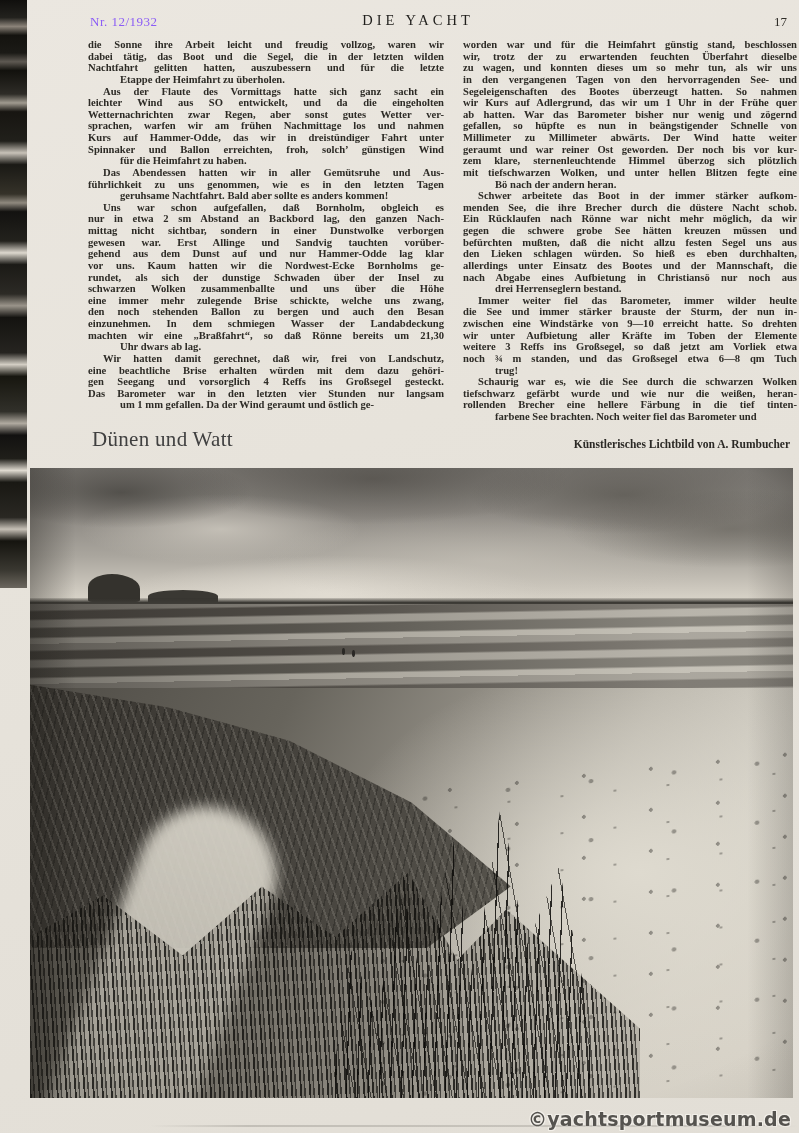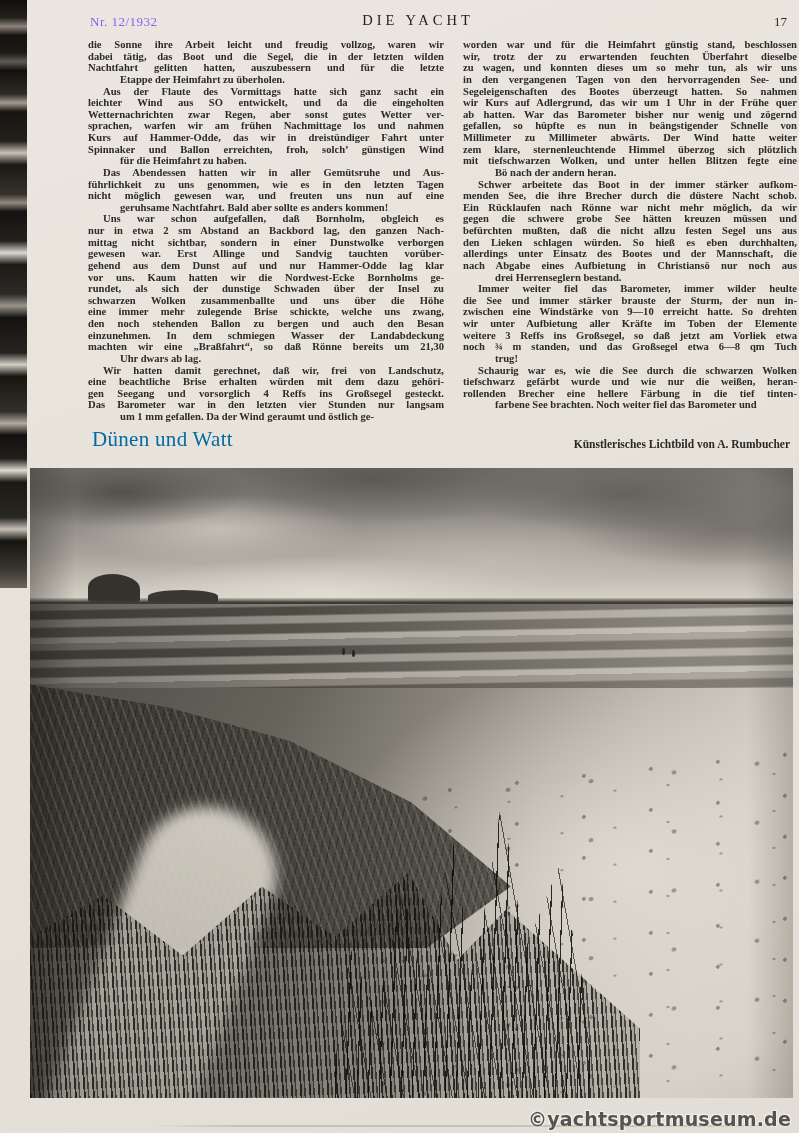--- a/index.html
+++ b/index.html
@@ -35,21 +35,21 @@
   .col-left{width:356px;}
   .col-right{width:334px;}
   .tline{
     font-size:10.6px;line-height:11.63px;height:11.63px;overflow:hidden;
     text-align:justify;text-align-last:justify;-moz-text-align-last:justify;
     text-justify:inter-word;color:#2d2b26;white-space:nowrap;
   }
   .tline.indent{text-indent:15px;}
   .tline.lastline{text-align-last:left;margin-left:32px;-moz-text-align-last:left;}
 
-  .caption-title{position:absolute;left:92px;top:427px;font-size:21px;letter-spacing:.3px;color:#0369a1;}
+  .caption-title{position:absolute;left:92px;top:427px;font-size:21px;letter-spacing:.3px;color:#404040;}
   .caption-credit{position:absolute;right:9px;top:438px;font-size:11.5px;font-weight:bold;color:#2b2925;}
 
   
   .photo{position:absolute;left:30px;top:468px;width:763px;height:630px;overflow:hidden;background:#8a8781;}
   .ph-sky{position:absolute;left:0;right:0;top:0;height:136px;
     background:
       radial-gradient(ellipse 200px 55px at 12% 18%,rgba(52,50,46,.6),transparent 65%),
       radial-gradient(ellipse 300px 70px at 45% 8%,rgba(66,63,58,.55),transparent 65%),
       radial-gradient(ellipse 240px 60px at 78% 20%,rgba(72,69,63,.5),transparent 65%),
       radial-gradient(ellipse 260px 60px at 92% 45%,rgba(80,77,70,.45),transparent 65%),
@@ -133,21 +133,20 @@
         <div class="tline">leichter Wind aus SO entwickelt, und da die eingeholten</div>
         <div class="tline">Wetternachrichten zwar Regen, aber sonst gutes Wetter ver-</div>
         <div class="tline">sprachen, warfen wir am frühen Nachmittage los und nahmen</div>
         <div class="tline">Kurs auf Hammer-Odde, das wir in dreistündiger Fahrt unter</div>
         <div class="tline">Spinnaker und Ballon erreichten, froh, solch’ günstigen Wind</div>
         <div class="tline lastline">für die Heimfahrt zu haben.</div>
       </div>
       <div class="para">
         <div class="tline indent">Das Abendessen hatten wir in aller Gemütsruhe und Aus-</div>
         <div class="tline">führlichkeit zu uns genommen, wie es in den letzten Tagen</div>
-        <div class="tline">nicht möglich gewesen war, und freuten uns nun auf eine</div>
         <div class="tline lastline">geruhsame Nachtfahrt.  Bald aber sollte es anders kommen!</div>
       </div>
       <div class="para">
         <div class="tline indent">Uns war schon aufgefallen, daß Bornholm, obgleich es</div>
         <div class="tline">nur in etwa 2 sm Abstand an Backbord lag, den ganzen Nach-</div>
         <div class="tline">mittag nicht sichtbar, sondern in einer Dunstwolke verborgen</div>
         <div class="tline">gewesen war.  Erst Allinge und Sandvig tauchten vorüber-</div>
         <div class="tline">gehend aus dem Dunst auf und nur Hammer-Odde lag klar</div>
         <div class="tline">vor uns.  Kaum hatten wir die Nordwest-Ecke Bornholms ge-</div>
         <div class="tline">rundet, als sich der dunstige Schwaden über der Insel zu</div>
@@ -170,20 +169,21 @@
       <div class="para">
         <div class="tline">worden war und für die Heimfahrt günstig stand, beschlossen</div>
         <div class="tline">wir, trotz der zu erwartenden feuchten Überfahrt dieselbe</div>
         <div class="tline">zu wagen, und konnten dieses um so mehr tun, als wir uns</div>
         <div class="tline">in den vergangenen Tagen von den hervorragenden See- und</div>
         <div class="tline">Segeleigenschaften des Bootes überzeugt hatten.  So nahmen</div>
         <div class="tline">wir Kurs auf Adlergrund, das wir um 1 Uhr in der Frühe quer</div>
         <div class="tline">ab hatten.  War das Barometer bisher nur wenig und zögernd</div>
         <div class="tline">gefallen, so hüpfte es nun in beängstigender Schnelle von</div>
         <div class="tline">Millimeter zu Millimeter abwärts.  Der Wind hatte weiter</div>
+        <div class="tline">geraumt und war reiner Ost geworden.  Der noch bis vor kur-</div>
         <div class="tline">zem klare, sternenleuchtende Himmel überzog sich plötzlich</div>
         <div class="tline">mit tiefschwarzen Wolken, und unter hellen Blitzen fegte eine</div>
         <div class="tline lastline">Bö nach der andern heran.</div>
       </div>
       <div class="para">
         <div class="tline indent">Schwer arbeitete das Boot in der immer stärker aufkom-</div>
         <div class="tline">menden See, die ihre Brecher durch die düstere Nacht schob.</div>
         <div class="tline">Ein Rücklaufen nach Rönne war nicht mehr möglich, da wir</div>
         <div class="tline">gegen die schwere grobe See hätten kreuzen müssen und</div>
         <div class="tline">befürchten mußten, daß die nicht allzu festen Segel uns aus</div>

